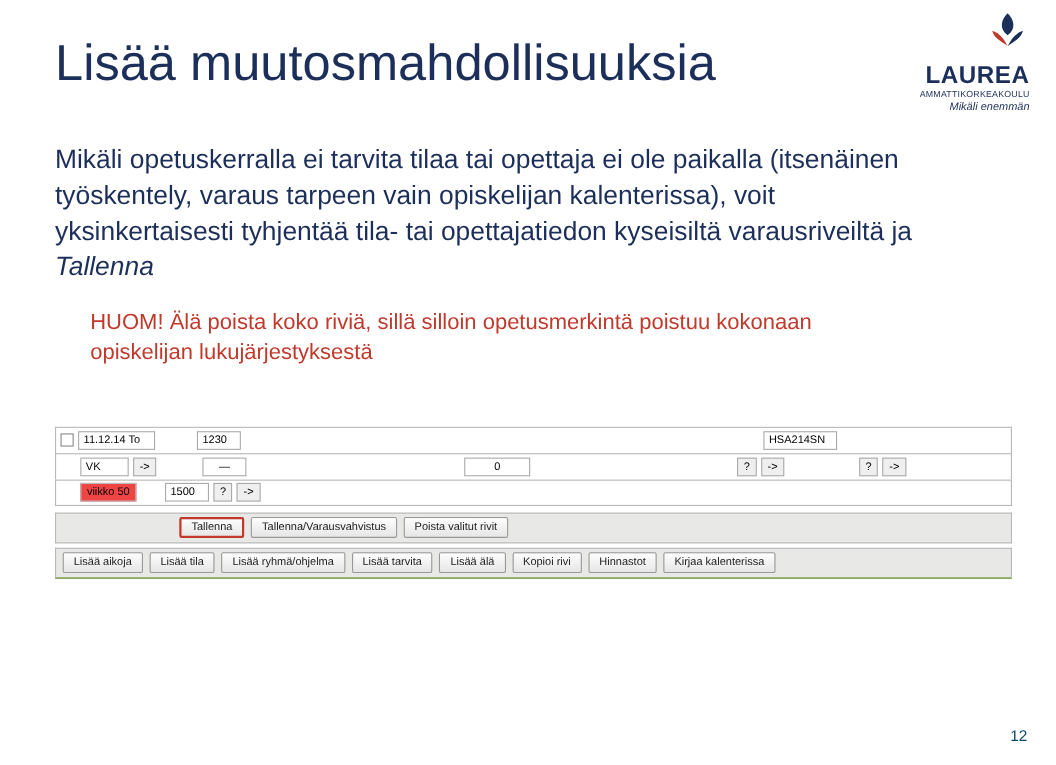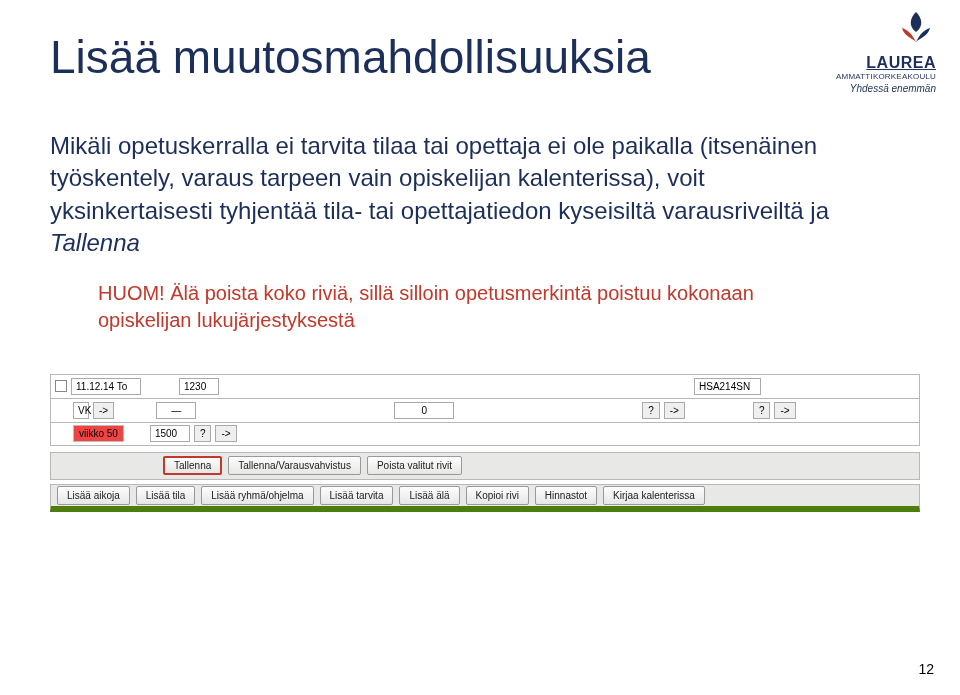--- a/index.html
+++ b/index.html
@@ -20,25 +20,24 @@
     right: 24px;
     text-align: right;
   }
   .logo-mark {
     width: 40px;
     height: 40px;
     margin-left: auto;
     margin-bottom: 2px;
   }
   .logo-text {
-    font-size: 16px;
+    font-size: 22px;
     font-weight: bold;
     color: #1c2e5a;
     letter-spacing: 0.5px;
-    text-decoration: underline;
   }
   .logo-sub {
     font-size: 8px;
     color: #1c2e5a;
     letter-spacing: 0.2px;
   }
   .logo-tag {
     font-size: 10px;
     color: #1c2e5a;
     font-style: italic;
@@ -56,27 +55,27 @@
     color: #1c2e5a;
     line-height: 1.35;
     font-family: "Trebuchet MS", "Comic Sans MS", cursive, sans-serif;
     max-width: 820px;
   }
   .italic { font-style: italic; }
   .note {
     font-size: 20px;
     color: #c0392b;
     margin-top: 20px;
-    margin-left: 48px;
+    margin-left: 32px;
     font-family: "Trebuchet MS", "Comic Sans MS", cursive, sans-serif;
     max-width: 700px;
     line-height: 1.35;
   }
   .screenshot {
-    margin-top: 40px;
+    margin-top: 54px;
     width: 870px;
     font-family: Tahoma, Arial, sans-serif;
     font-size: 11px;
   }
   .ss-row {
     display: flex;
     align-items: center;
     border: 1px solid #b8b8b8;
     border-bottom: none;
     background: #fff;
@@ -139,35 +138,35 @@
     padding: 1px 5px;
     height: 17px;
     display: flex;
     align-items: center;
   }
   .page-num {
     position: absolute;
     bottom: 18px;
     right: 26px;
     font-size: 14px;
-    color: #000000;
+    color: #0c4a6e;
   }
 </style>
 </head>
 <body>
 
 <div class="logo">
   <svg class="logo-mark" viewBox="0 0 40 40">
     <path d="M20 4 C14 10 12 18 20 24 C28 18 26 10 20 4 Z" fill="#1c2e5a"></path>
     <path d="M6 20 C12 22 16 26 20 34 C16 30 8 28 6 20 Z" fill="#c0392b"></path>
     <path d="M34 20 C28 22 24 26 20 34 C24 30 32 28 34 20 Z" fill="#1c2e5a"></path>
   </svg>
   <div class="logo-text">LAUREA</div>
   <div class="logo-sub">AMMATTIKORKEAKOULU</div>
-  <div class="logo-tag">Yhdessä enemmän</div>
+  <div class="logo-tag">Mikäli enemmän</div>
 </div>
 
 <div class="slide">
   <h1 class="title">Lisää muutosmahdollisuuksia</h1>
 
   <p class="body-text">
     <span>Mikäli opetuskerralla ei tarvita tilaa tai opettaja ei ole paikalla (itsenäinen työskentely, varaus tarpeen vain opiskelijan kalenterissa), voit yksinkertaisesti tyhjentää tila- tai opettajatiedon kyseisiltä varausriveiltä ja </span><span class="italic">Tallenna</span>
   </p>
 
   <p class="note">HUOM! Älä poista koko riviä, sillä silloin opetusmerkintä poistuu kokonaan opiskelijan lukujärjestyksestä</p>
@@ -179,21 +178,21 @@
       <span class="cell" style="width:70px">11.12.14 To</span>
       <span class="spacer" style="width:30px"></span>
       <span class="cell" style="width:40px">1230</span>
       <span class="spacer" style="flex:1"></span>
       <span class="cell" style="width:67px">HSA214SN</span>
       <span class="spacer" style="width:150px"></span>
     </div>
 
     <div class="ss-row">
       <span style="width:14px"></span>
-      <span class="cell" style="width:16px">VK</span>
+      <span class="cell" style="width:44px">VK</span>
       <span class="minibtn">-&gt;</span>
       <span class="spacer" style="width:34px"></span>
       <span class="cell" style="width:40px;justify-content:center">—</span>
       <span class="spacer" style="width:190px"></span>
       <span class="cell" style="width:60px;justify-content:center">0</span>
       <span class="spacer" style="width:180px"></span>
       <span class="minibtn">?</span>
       <span class="minibtn">-&gt;</span>
       <span class="spacer" style="width:60px"></span>
       <span class="minibtn">?</span>
@@ -215,21 +214,21 @@
     <div class="ss-row btns top-border" style="border-bottom:1px solid #b8b8b8">
       <span style="width:100px"></span>
       <span class="btn highlight">Tallenna</span>
       <span class="btn">Tallenna/Varausvahvistus</span>
       <span class="btn">Poista valitut rivit</span>
       <span style="width:20px"></span>
     </div>
 
     <div style="height:4px"></div>
 
-    <div class="ss-row btns top-border" style="border-bottom:6px solid #4d7c0f">
+    <div class="ss-row btns top-border" style="border-bottom:1px solid #4d7c0f">
       <span class="btn">Lisää aikoja</span>
       <span class="btn">Lisää tila</span>
       <span class="btn">Lisää ryhmä/ohjelma</span>
       <span class="btn">Lisää tarvita</span>
       <span class="btn">Lisää älä</span>
       <span class="btn">Kopioi rivi</span>
       <span class="btn">Hinnastot</span>
       <span class="btn">Kirjaa kalenterissa</span>
     </div>
 

